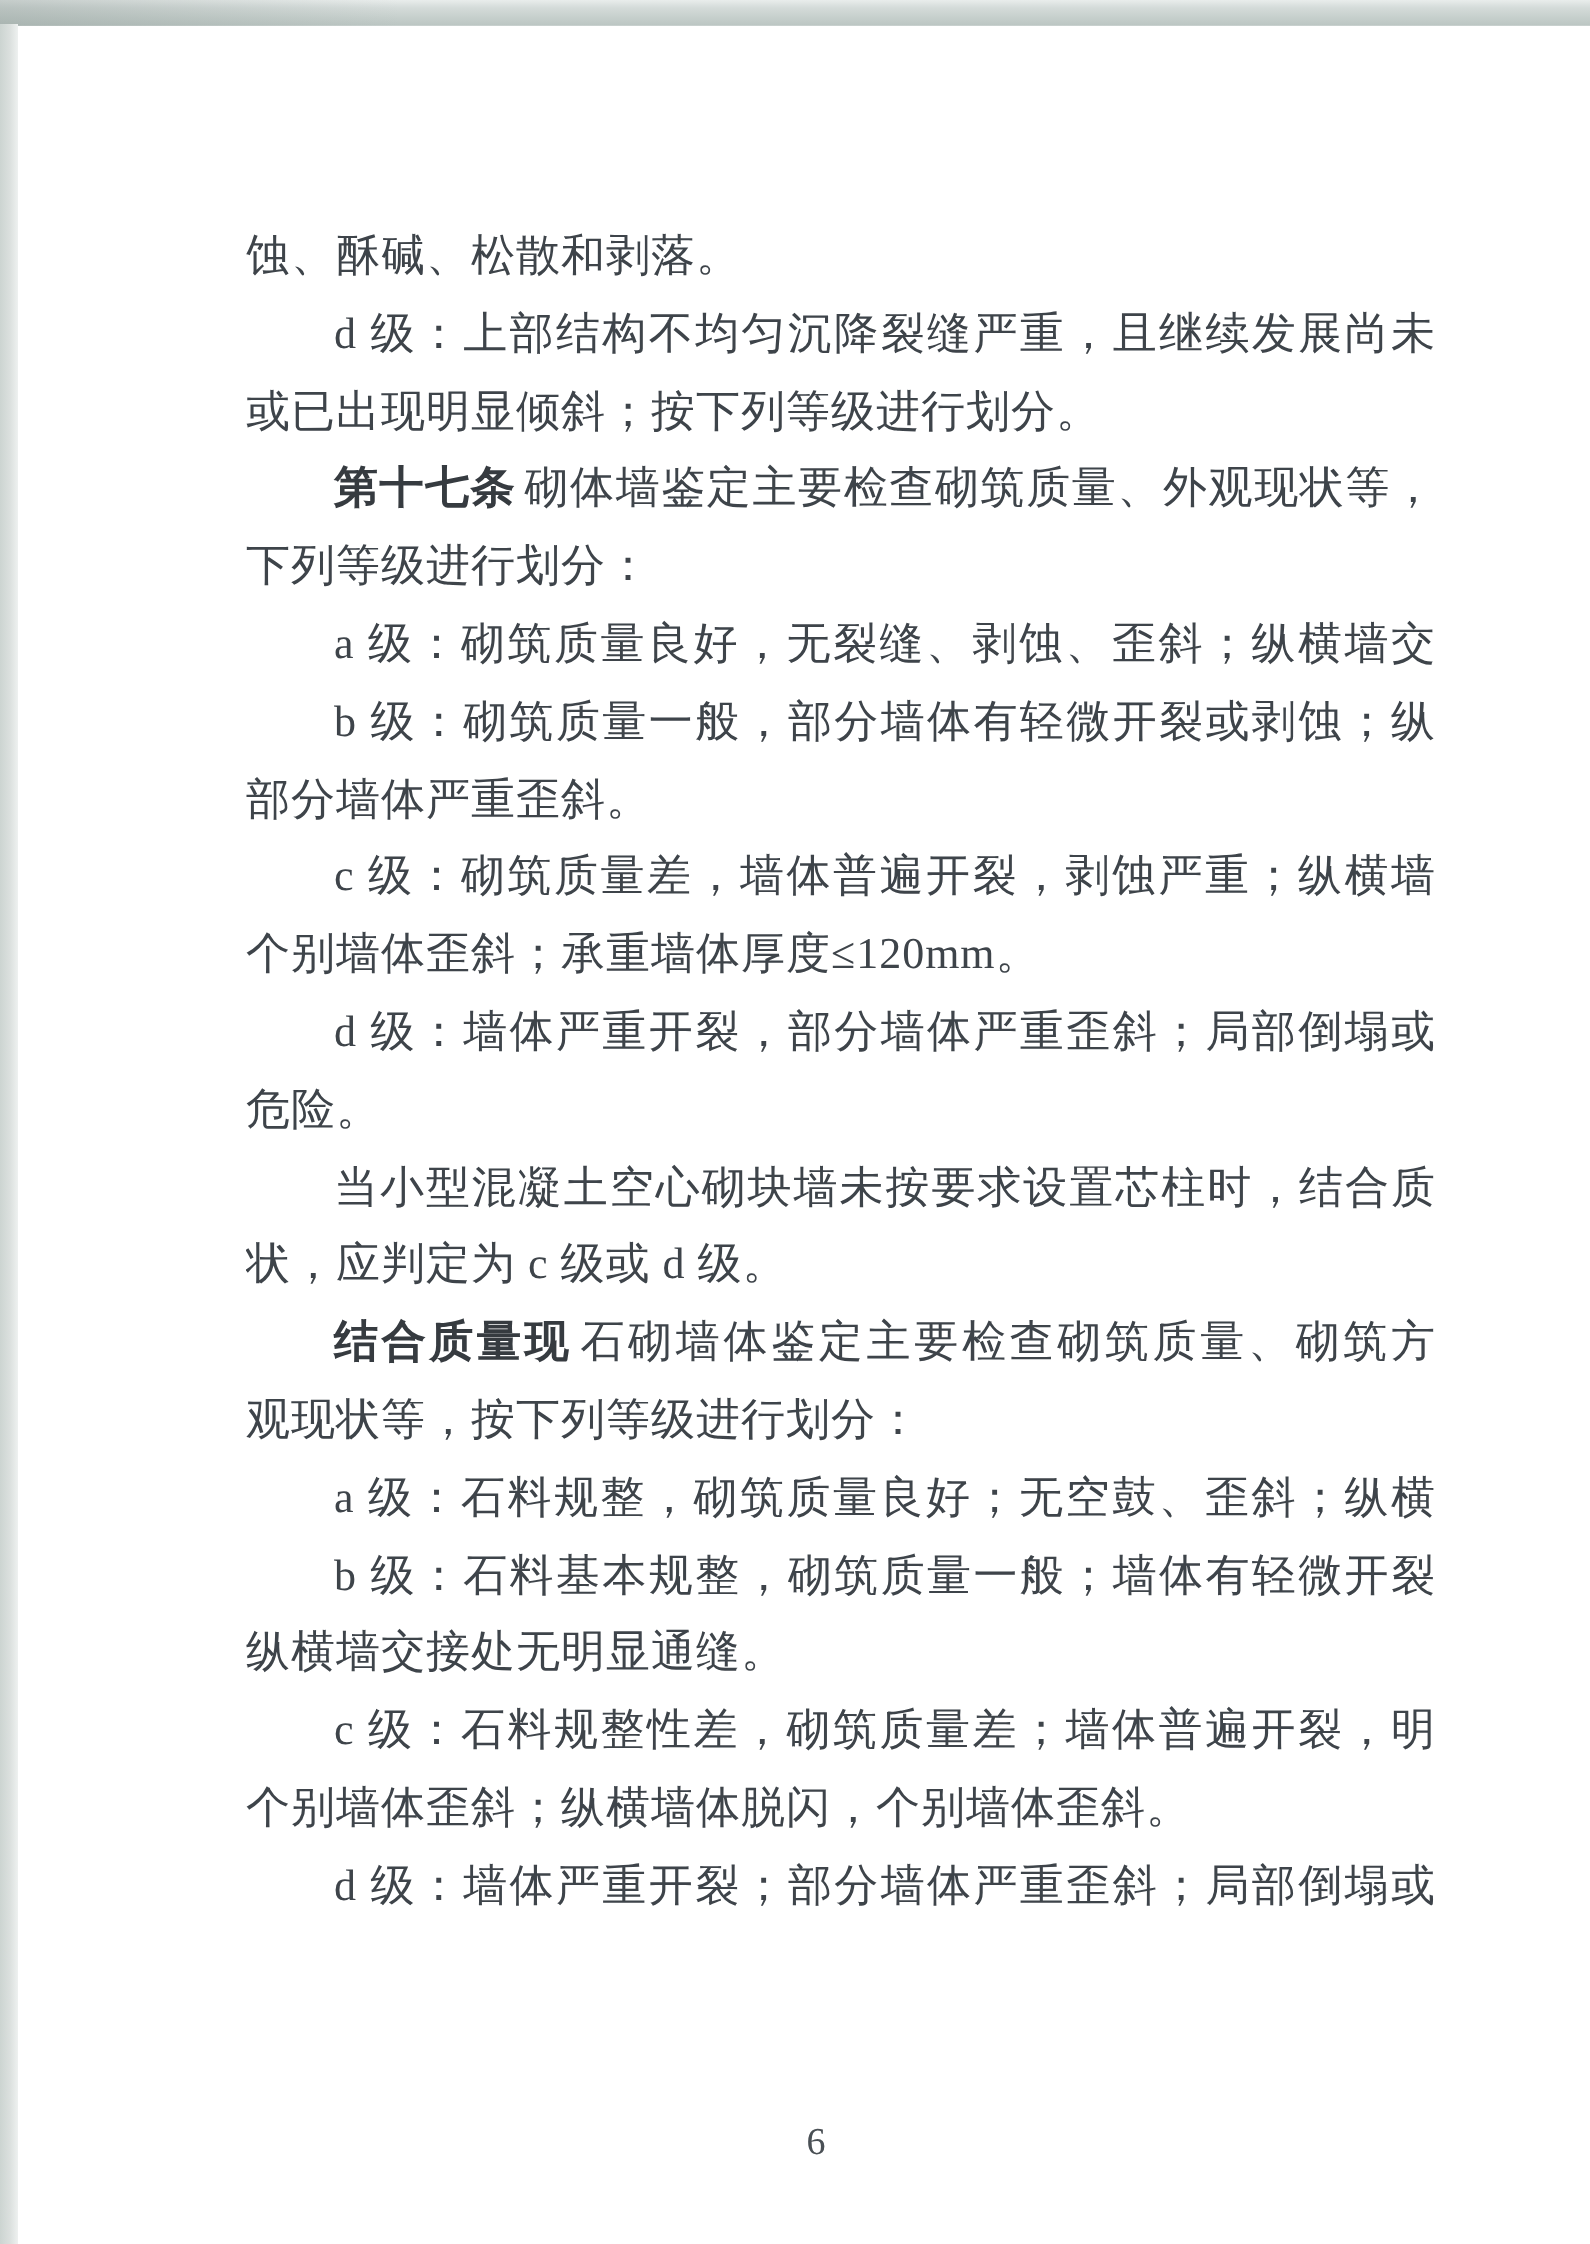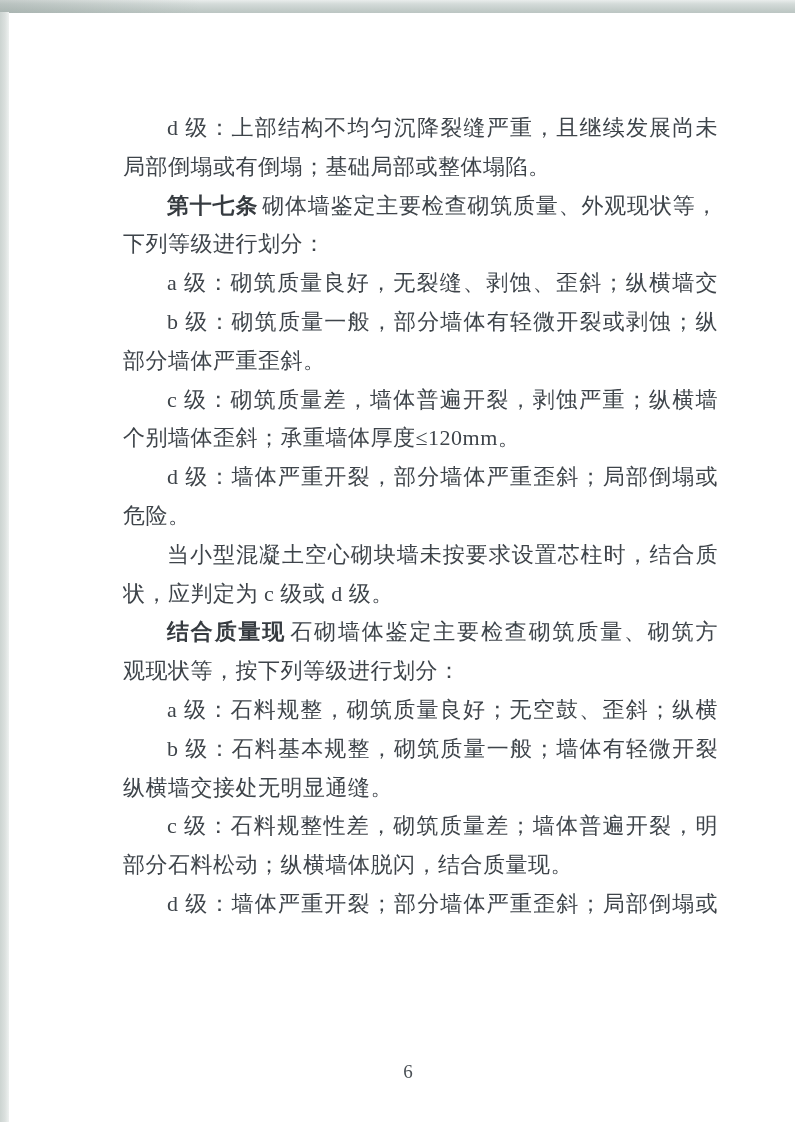--- a/index.html
+++ b/index.html
@@ -73,36 +73,37 @@
     color: #4a5055;
   }
 </style>
 </head>
 <body>
 
 <div class="scan-top"></div>
 <div class="scan-left"></div>
 
 <div class="content">
+    <div class="line">蚀、酥碱、松散和剥落。</div>
     <div class="line indent fill">d 级：上部结构不均匀沉降裂缝严重，且继续发展尚未稳定，</div>
-    <div class="line">局部倒塌或有倒塌；基础局部或整体塌陷。</div>
+    <div class="line">或已出现明显倾斜；按下列等级进行划分。</div>
     <div class="line indent fill"><span class="bold-head">第十七条</span>砌体墙鉴定主要检查砌筑质量、外观现状等，按</div>
     <div class="line">下列等级进行划分：</div>
     <div class="line indent fill">a 级：砌筑质量良好，无裂缝、剥蚀、歪斜；纵横墙交接处咬</div>
     <div class="line indent fill">b 级：砌筑质量一般，部分墙体有轻微开裂或剥蚀；纵横墙交</div>
     <div class="line">部分墙体严重歪斜。</div>
     <div class="line indent fill">c 级：砌筑质量差，墙体普遍开裂，剥蚀严重；纵横墙体脱闪；</div>
     <div class="line">个别墙体歪斜；承重墙体厚度≤120mm。</div>
     <div class="line indent fill">d 级：墙体严重开裂，部分墙体严重歪斜；局部倒塌或有倒塌</div>
     <div class="line">危险。</div>
     <div class="line indent fill">当小型混凝土空心砌块墙未按要求设置芯柱时，结合质量现</div>
     <div class="line">状，应判定为 c 级或 d 级。</div>
     <div class="line indent fill"><span class="bold-head">结合质量现</span>石砌墙体鉴定主要检查砌筑质量、砌筑方式、外</div>
     <div class="line">观现状等，按下列等级进行划分：</div>
     <div class="line indent fill">a 级：石料规整，砌筑质量良好；无空鼓、歪斜；纵横墙交接</div>
     <div class="line indent fill">b 级：石料基本规整，砌筑质量一般；墙体有轻微开裂或空鼓；</div>
     <div class="line">纵横墙交接处无明显通缝。</div>
     <div class="line indent fill">c 级：石料规整性差，砌筑质量差；墙体普遍开裂，明显空鼓，</div>
-    <div class="line">部分石料松动；纵横墙体脱闪，结合质量现。</div>
+    <div class="line">个别墙体歪斜；纵横墙体脱闪，个别墙体歪斜。</div>
     <div class="line indent fill">d 级：墙体严重开裂；部分墙体严重歪斜；局部倒塌或有倒塌</div>
   </div>
 
 <div class="page-number">6</div>
 
 </body></html>

